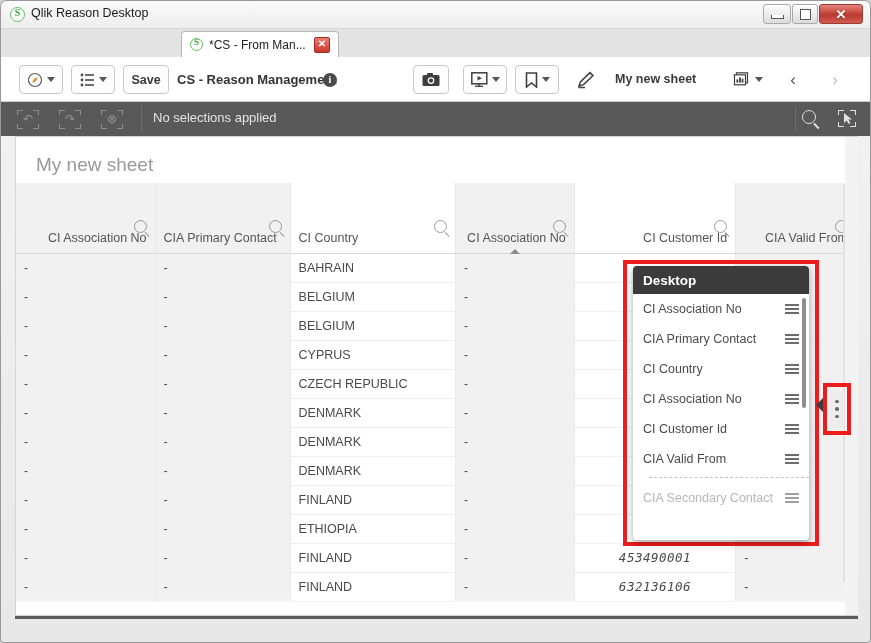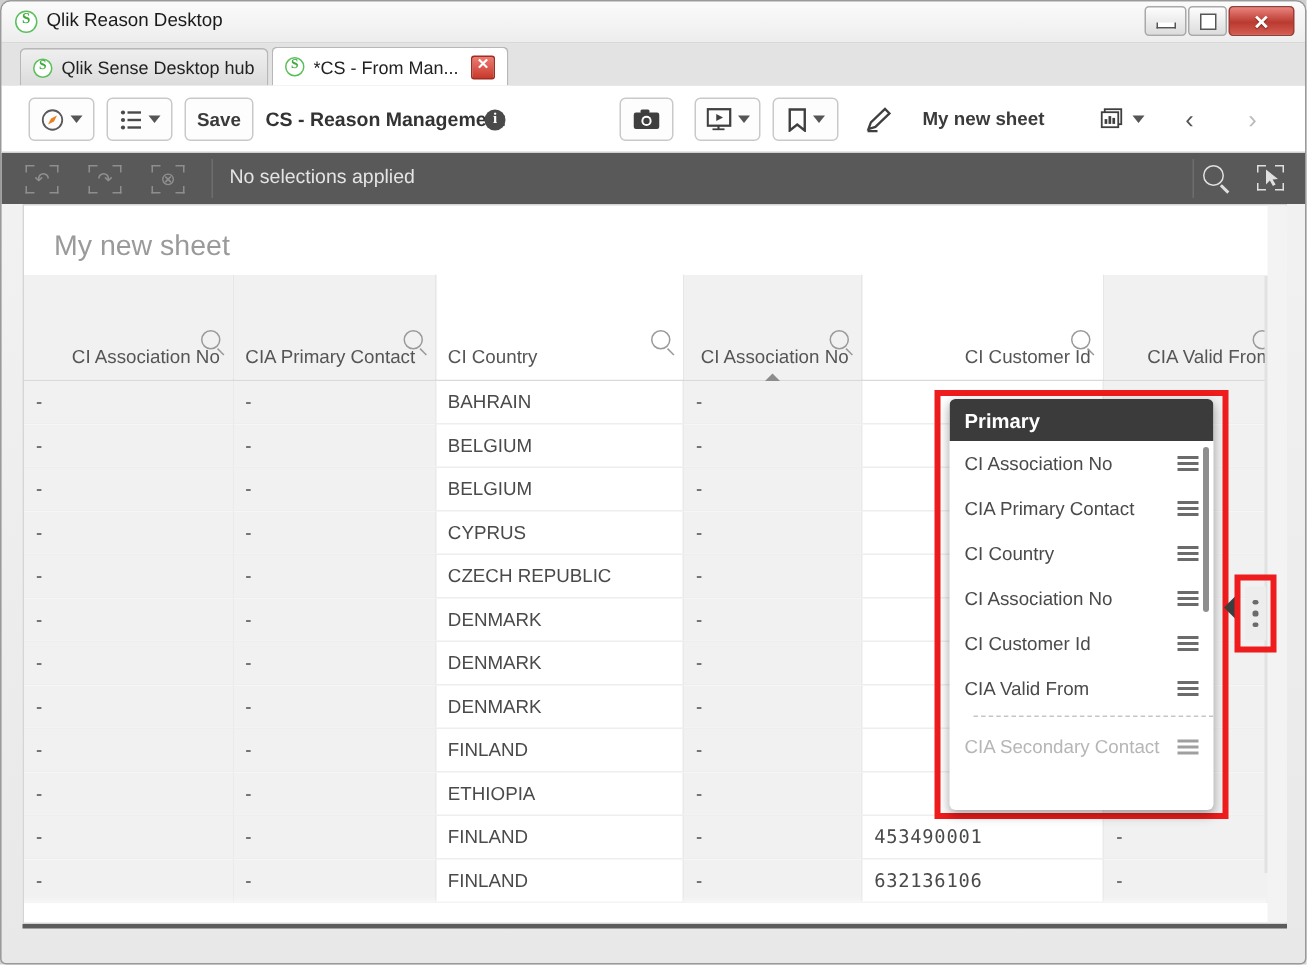--- a/index.html
+++ b/index.html
@@ -183,21 +183,21 @@
     width:0;height:0;border-left:5px solid transparent;border-right:5px solid transparent;
     border-bottom:5px solid #8c8c8c;
   }
   table.dt td{
     height:29px;padding:0 8px;color:#4a4a4a;font-size:12.5px;
     border-right:1px solid #eaeaea;border-bottom:1px solid #eeeeee;
     box-sizing:border-box;white-space:nowrap;overflow:hidden;
   }
   td.gray{background:#f1f1f1;}
   td.white{background:#fff;}
-  td.num{text-align:left;font-family:"DejaVu Sans Mono", monospace;font-size:11.5px;letter-spacing:.5px;}
+  td.num{text-align:center;font-family:"DejaVu Sans Mono", monospace;font-size:11.5px;letter-spacing:.5px;font-style:italic;}
   .vscroll{
     position:absolute;right:1px;top:47px;width:13px;height:398px;background:#e2e2e2;
   }
   .fade-row{
     position:absolute;left:0;bottom:0;width:828px;height:18px;
     background:linear-gradient(rgba(255,255,255,0),#ffffff 70%);
   }
 
   
   .redbox-popup{
@@ -270,24 +270,20 @@
       </div>
     <div class="wctl max">
         <div class="g"></div>
       </div>
     <div class="wctl close">
       <div class="g">✕</div>
     </div>
   </div>
 
   <div class="tabstrip">
-    <div class="tab inactive">
-      <span class="sico"></span>
-      <span class="label">Qlik Sense Desktop hub</span>
-    </div>
     <div class="tab active">
       <span class="sico"></span>
       <span class="label">*CS - From Man...</span>
       <span class="tab-close">✕</span>
     </div>
   </div>
 
   <div class="qtoolbar">
 
     <div class="tbtn" id="btn-nav">
@@ -556,21 +552,21 @@
           </tbody>
       </table>
       <div class="fade-row"></div>
     </div>
 
     <div class="vscroll"></div>
   </div>
 
   <div class="redbox-popup"></div>
   <div class="colpop">
-    <div class="colpop-head">Primary</div>
+    <div class="colpop-head">Desktop</div>
     <div class="colpop-body">
       <div id="colitems">
           <div class="colitem">
             <span class="cname">CI Association No</span>
             <span class="hamb">
               <i></i>
               <i></i>
               <i></i>
             </span>
           </div>

